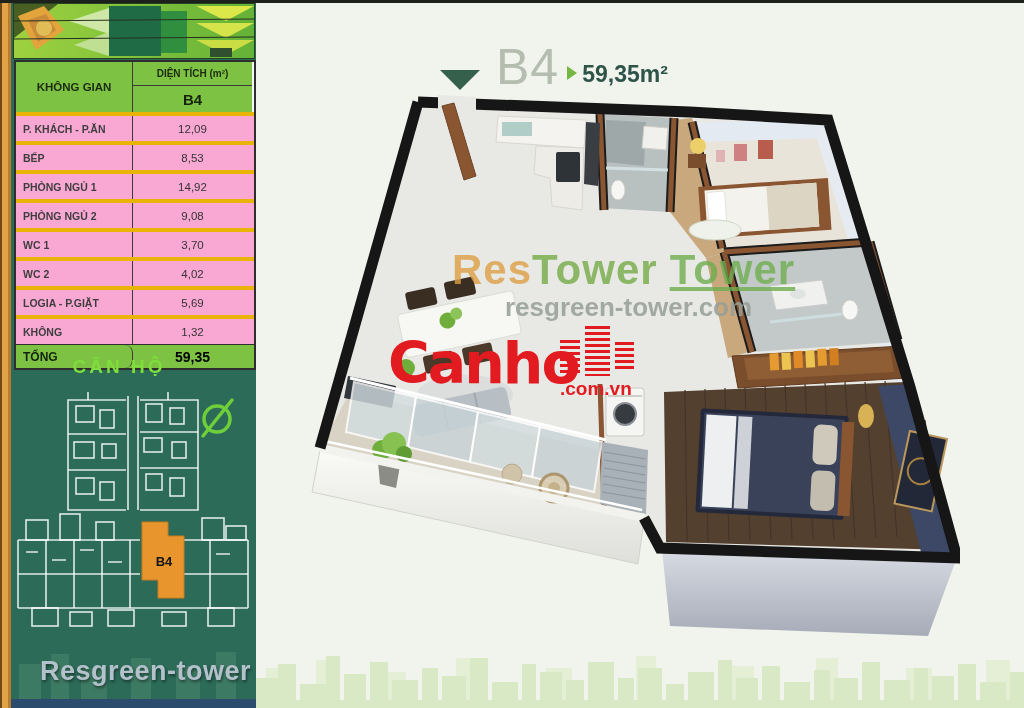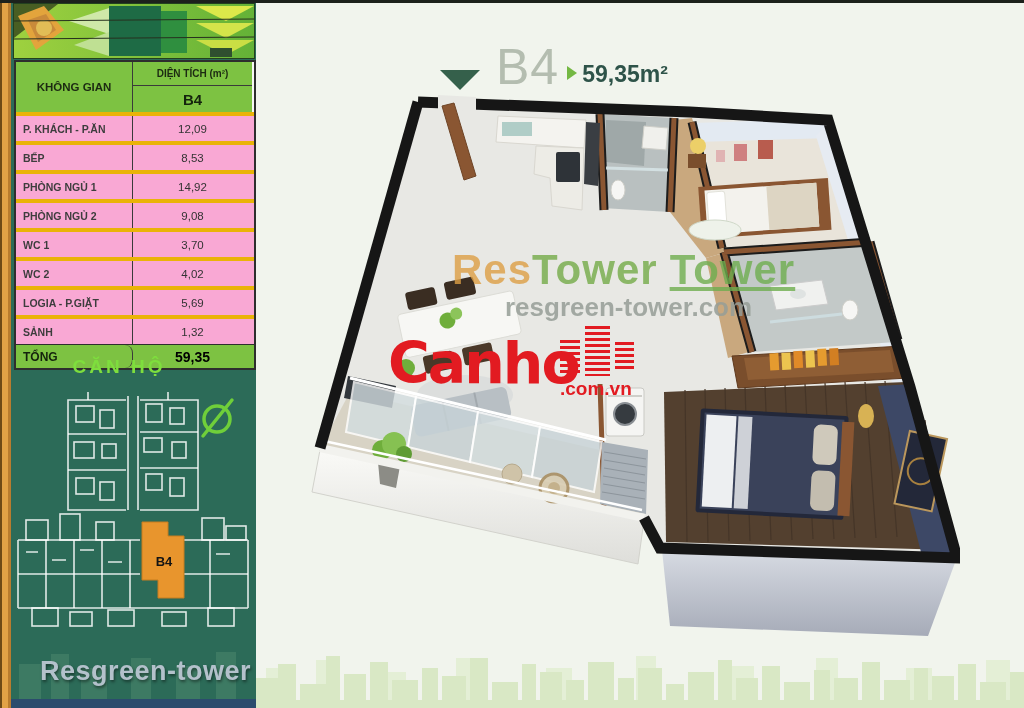--- a/index.html
+++ b/index.html
@@ -196,21 +196,21 @@
           </div>
           <div class="row">
             <div class="cell-label">WC 2</div>
             <div class="cell-val">4,02</div>
           </div>
           <div class="row">
             <div class="cell-label">LOGIA - P.GIẶT</div>
             <div class="cell-val">5,69</div>
           </div>
           <div class="row">
-            <div class="cell-label">SẢNH</div>
+            <div class="cell-label">KHÔNG</div>
             <div class="cell-val">1,32</div>
           </div>
         </div>
       <div class="row-total">
         <div class="cell-label">TỔNG</div>
         <div class="cell-val">59,35</div>
       </div>
     </div>
 
     <div class="canho-heading">CĂN HỘ</div>

